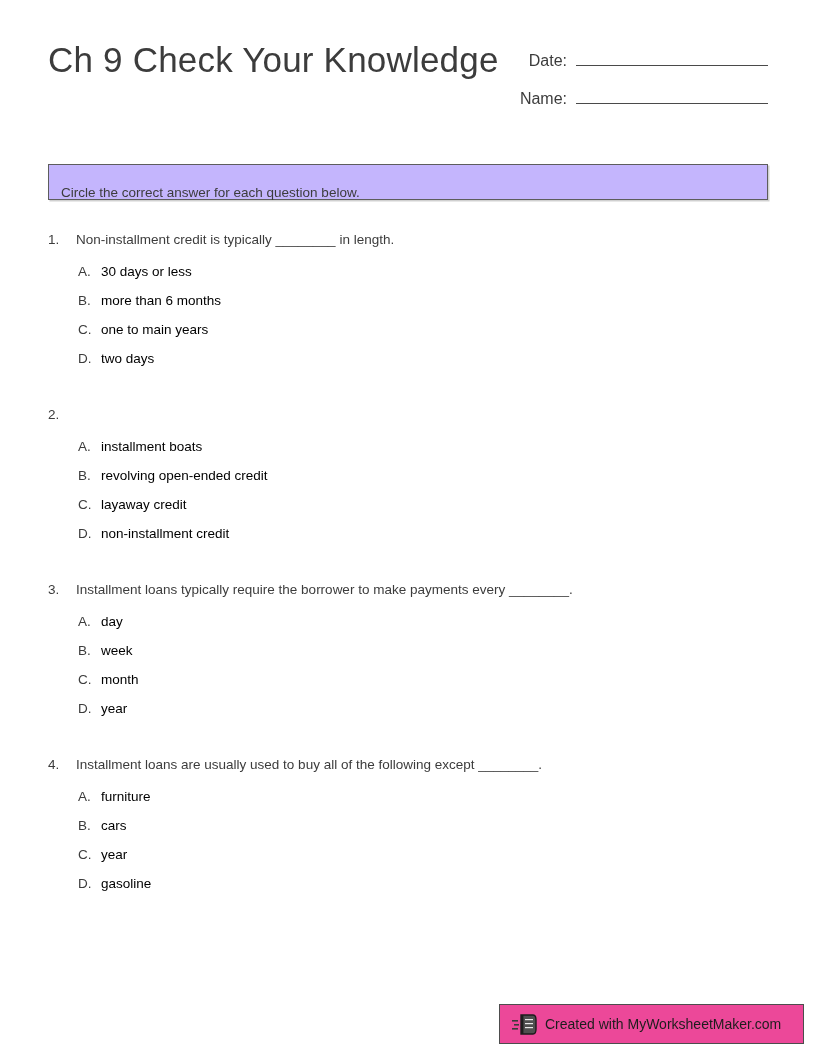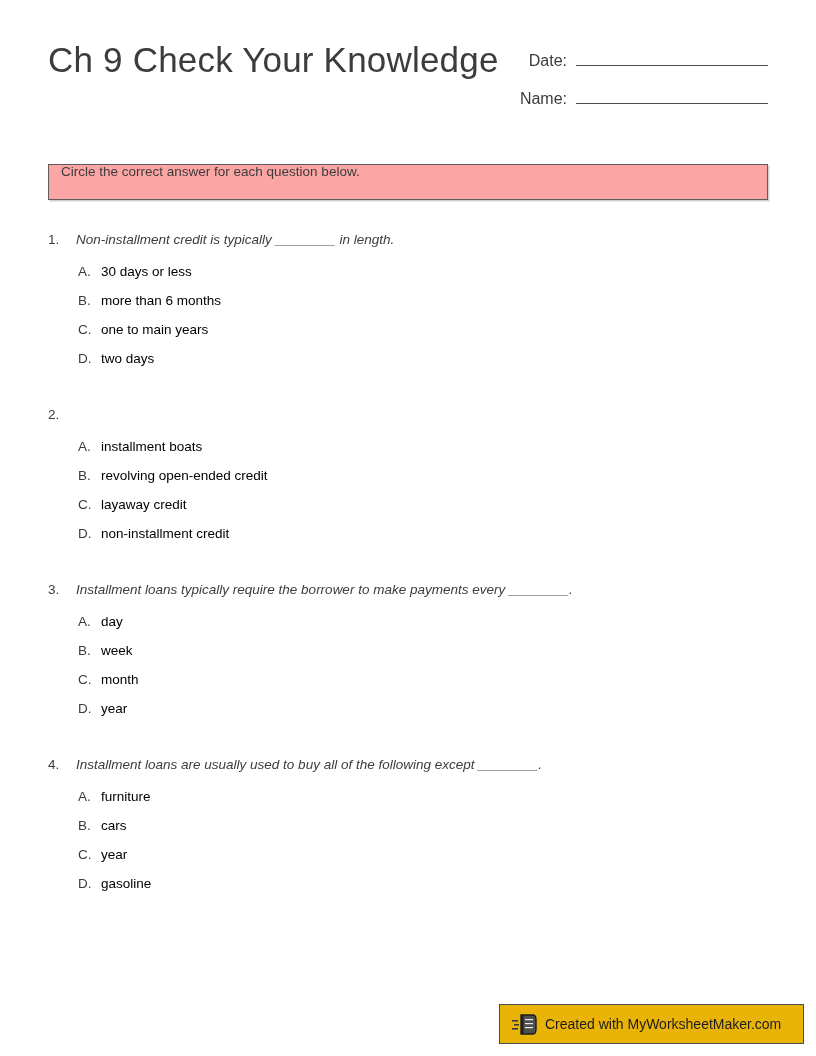--- a/index.html
+++ b/index.html
@@ -63,23 +63,23 @@
 
   
   .instruction-box {
     position: absolute;
     left: 48px;
     top: 164px;
     width: 718px;
     height: 34px;
     border: 1px solid #5d5d5d;
     box-shadow: 1.5px 1.5px 0 rgba(150,150,150,0.45);
-    background: #fca5a5;
-    display: flex;
-    align-items: flex-start;
+    background: #c4b5fd;
+    display: flex;
+    align-items: flex-end;
     box-sizing: content-box;
   }
   .instruction-text {
     font-size: 13.5px;
     color: #3c3c3c;
     padding-left: 12px;
     line-height: 1;
   }
 
   
@@ -101,21 +101,20 @@
     width: 28px;
     flex: none;
     font-size: 13.5px;
     color: #3c3c3c;
     line-height: 20px;
   }
   .q-text {
     font-size: 13.5px;
     color: #3c3c3c;
     line-height: 20px;
-    font-style: italic;
   }
   .options {
     padding-left: 30px;
   }
   .option-row {
     display: flex;
     align-items: flex-start;
     height: 29px;
   }
   .opt-letter {
@@ -132,21 +131,21 @@
   }
 
   
   .footer-badge {
     position: absolute;
     left: 499px;
     top: 1004px;
     width: 305px;
     height: 40px;
     border: 1px solid #4d4d4d;
-    background: #eab308;
+    background: #ec4899;
     display: flex;
     align-items: center;
     box-sizing: border-box;
   }
   .badge-logo {
     width: 26px;
     height: 24px;
     flex: none;
     margin-left: 12px;
     margin-right: 7px;

